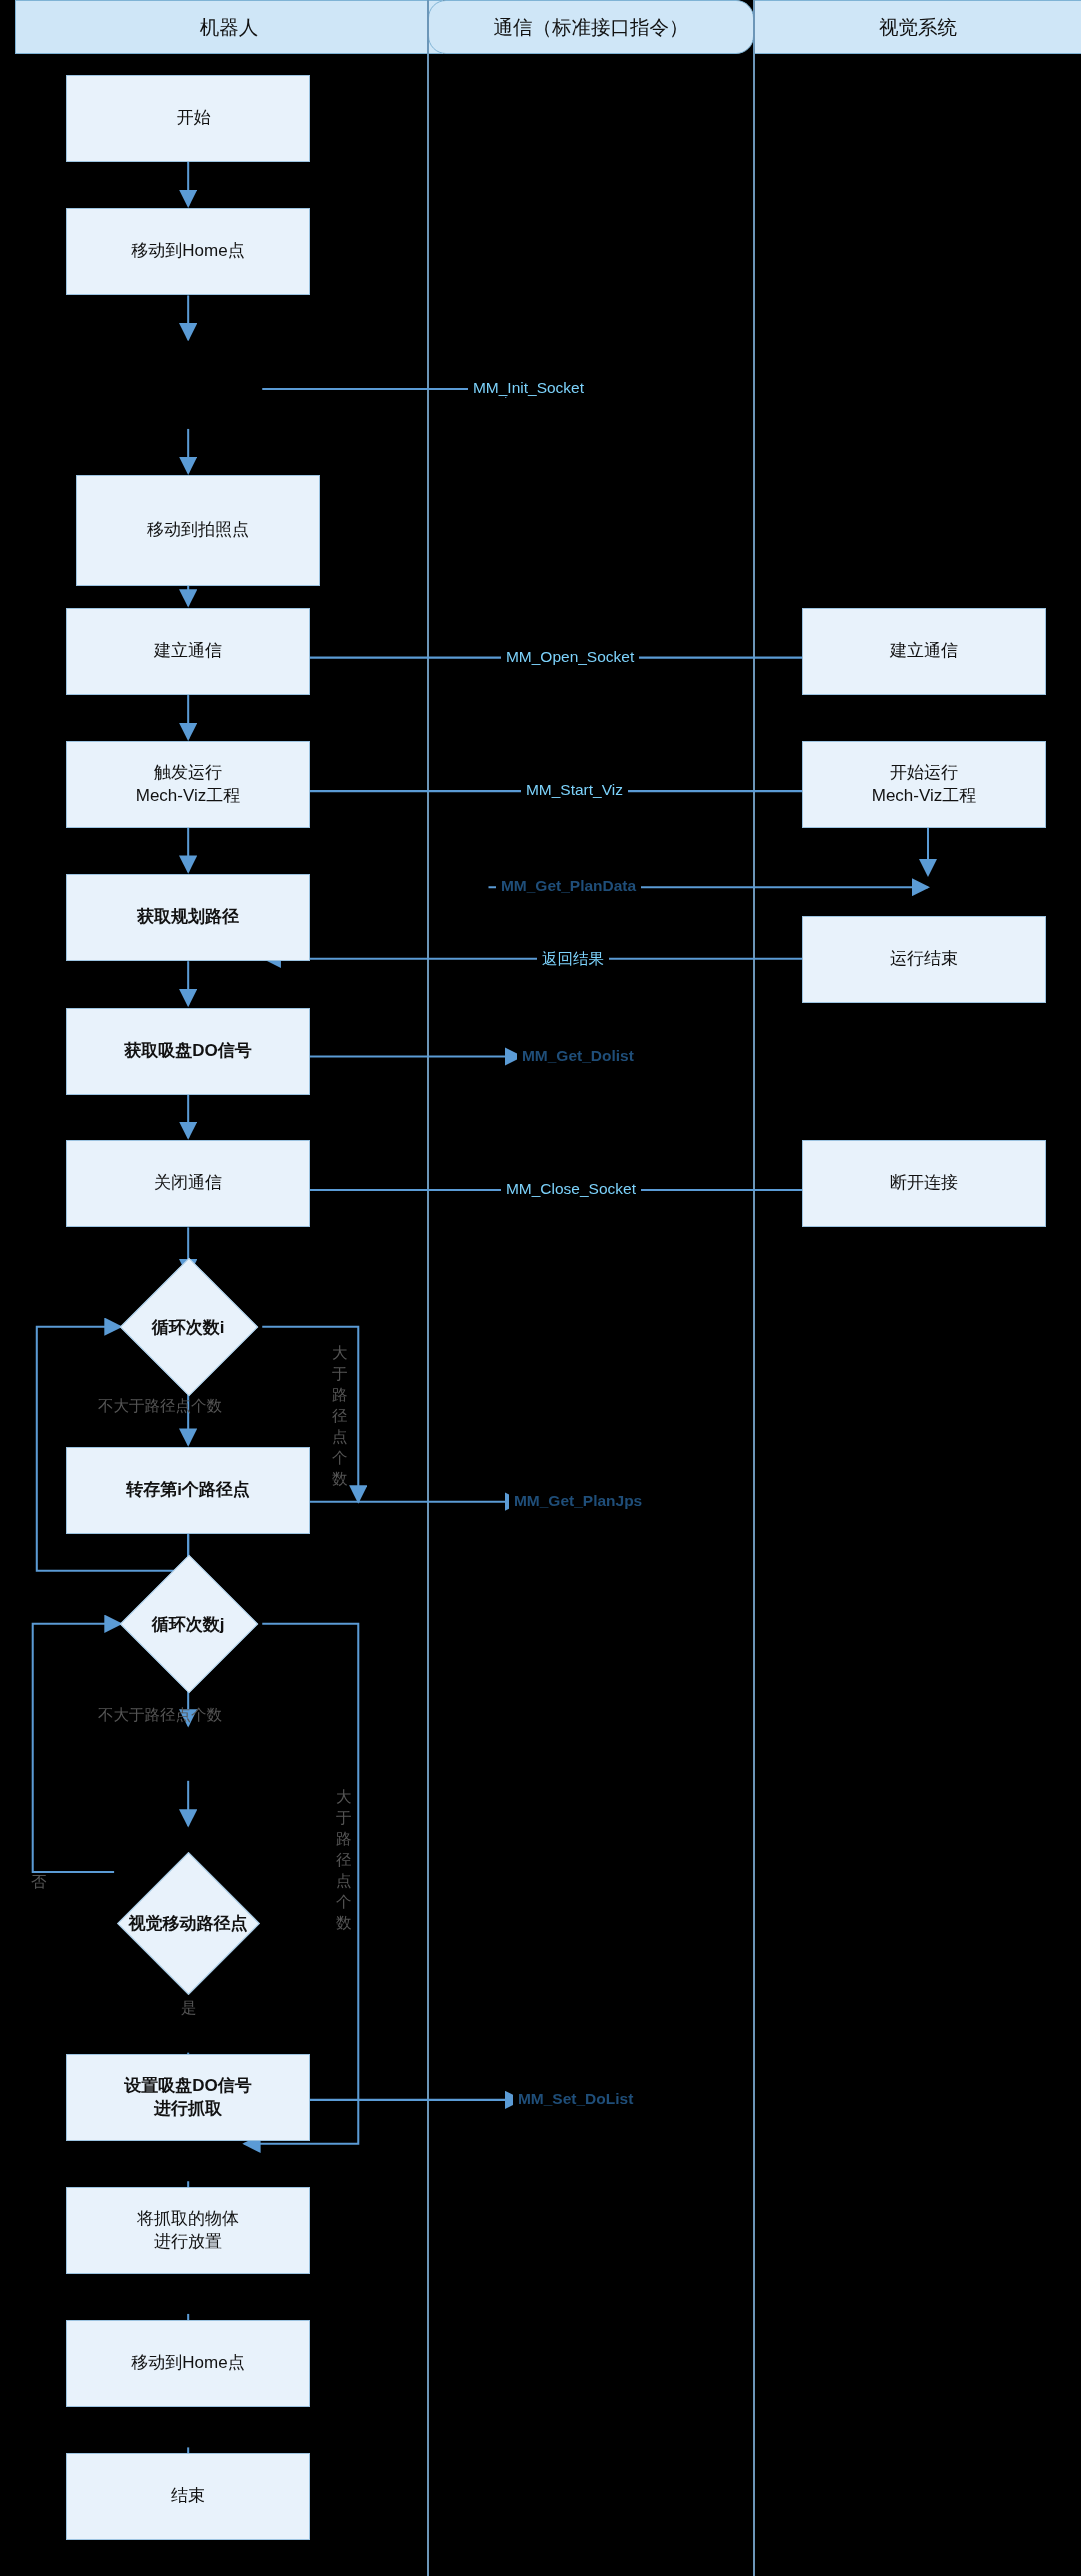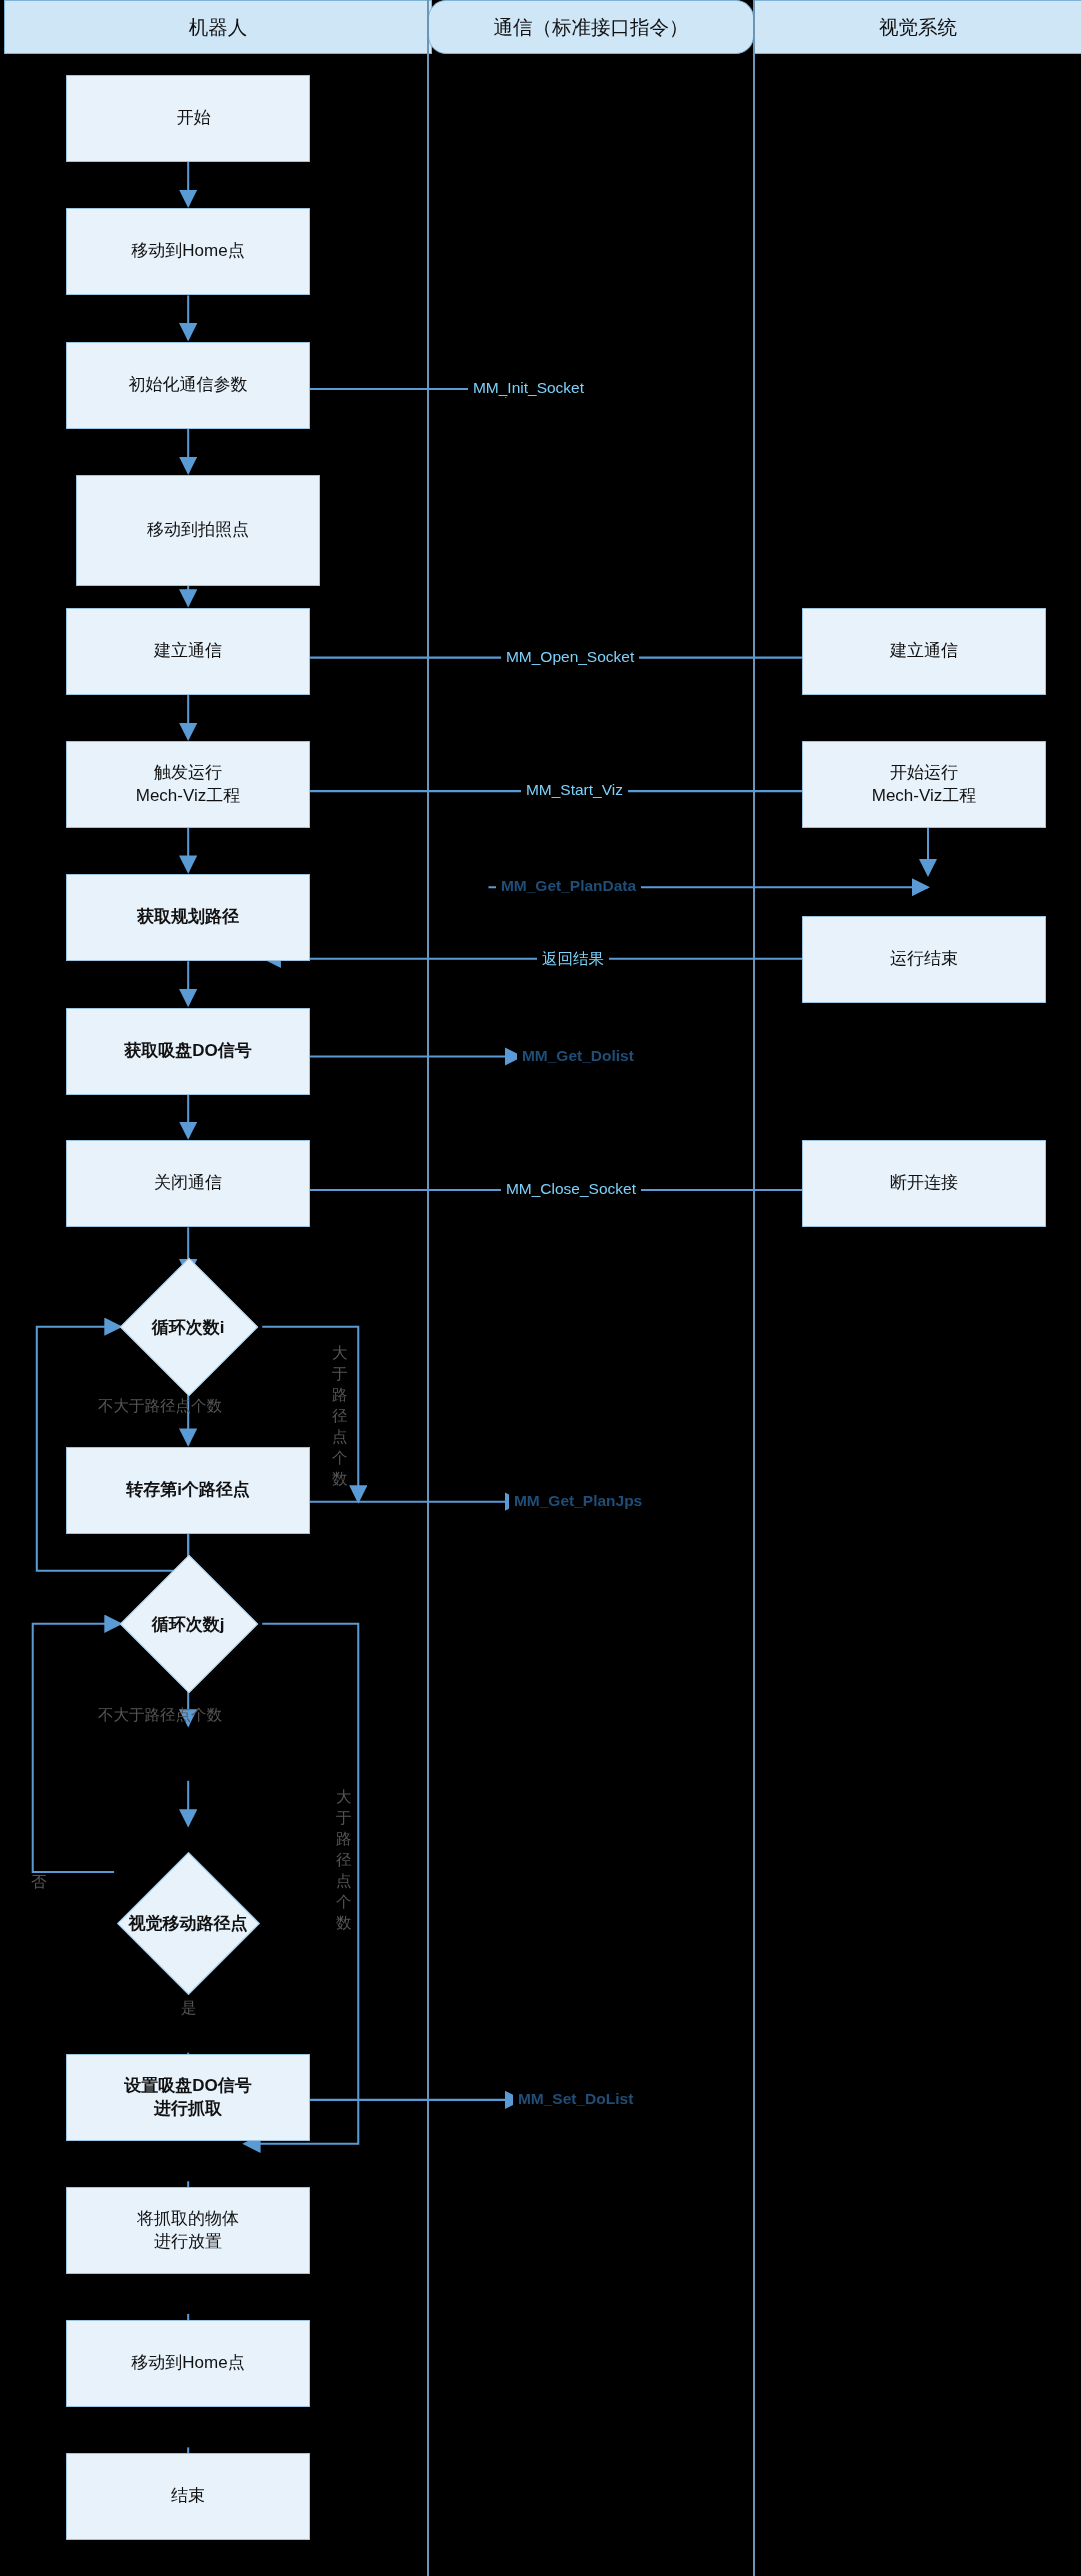--- a/index.html
+++ b/index.html
@@ -38,21 +38,21 @@
     position:absolute;font-size:15.5px;color:#555;white-space:nowrap;
   }
   .vlabel.stack{white-space:normal;width:19.5px;line-height:1.35;text-align:center;}
   svg.wires{position:absolute;left:0;top:0;width:1082px;height:2576px;pointer-events:none;}
 </style>
 </head>
 <body>
 
 <div id="diagram">
 
-  <div class="swimlane-header" style="left:4px;width:428px;">
+  <div class="swimlane-header" style="left:15px;width:428px;">
     <span>机器人</span>
   </div>
   <div class="swimlane-header" style="left:428px;width:326px;border-radius:18px;">
     <span>通信（标准接口指令）</span>
   </div>
   <div class="swimlane-header" style="left:754px;width:328px;">
     <span>视觉系统</span>
   </div>
 
   <div class="lane-divider" style="left:427px;"></div>
@@ -106,23 +106,20 @@
       <path d="M140,2300 L40,2300 L40,1995 L148,1995" marker-end="url(#arr)"></path>
     </g>
   </svg>
 
   <div class="node" style="left:66px;top:75px;width:244px;height:87px;padding-left:18px;">
     <span>开始</span>
   </div>
   <div class="node" style="left:66px;top:208px;width:244px;height:87px;">
     <span>移动到Home点</span>
   </div>
-  <div class="node" style="left:66px;top:342px;width:244px;height:87px;">
-    <span>初始化通信参数</span>
-  </div>
   <div class="node" style="left:76px;top:475px;width:244px;height:111px;">
     <span>移动到拍照点</span>
   </div>
   <div class="node" style="left:66px;top:608px;width:244px;height:87px;">
     <span>建立通信</span>
   </div>
   <div class="node" style="left:66px;top:741px;width:244px;height:87px;white-space:pre-line;">
     <span>触发运行
 Mech-Viz工程</span>
   </div>

